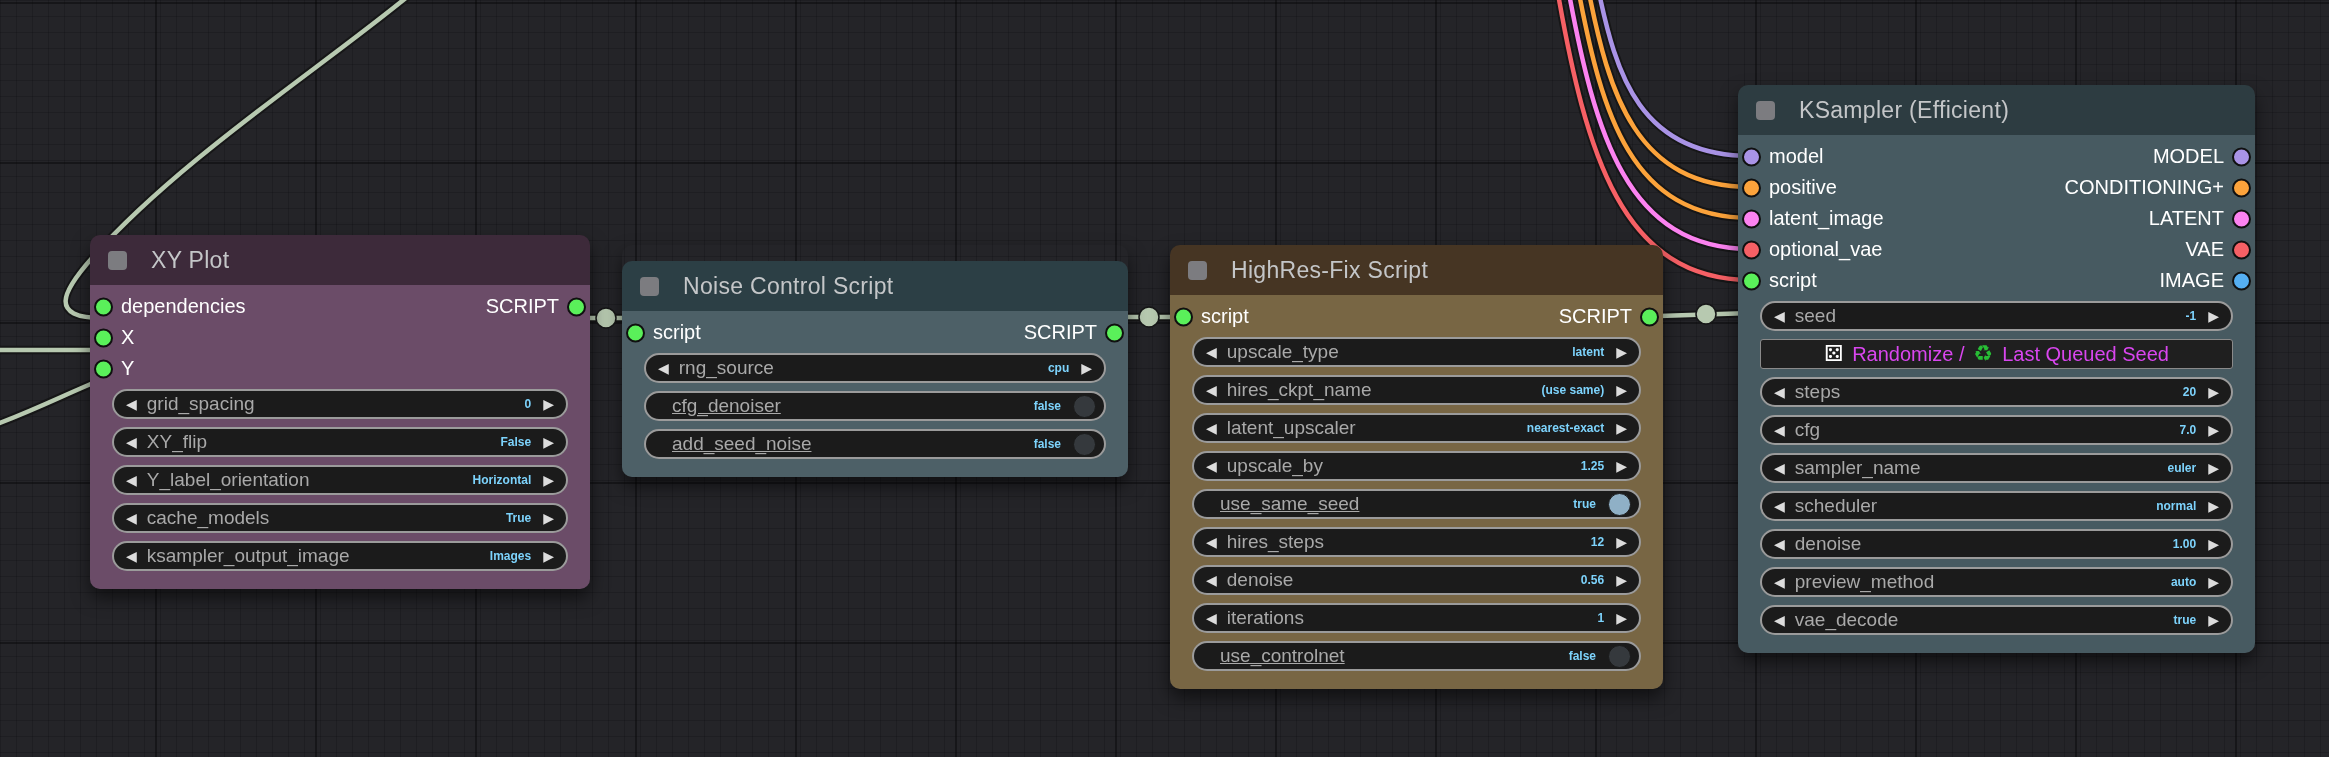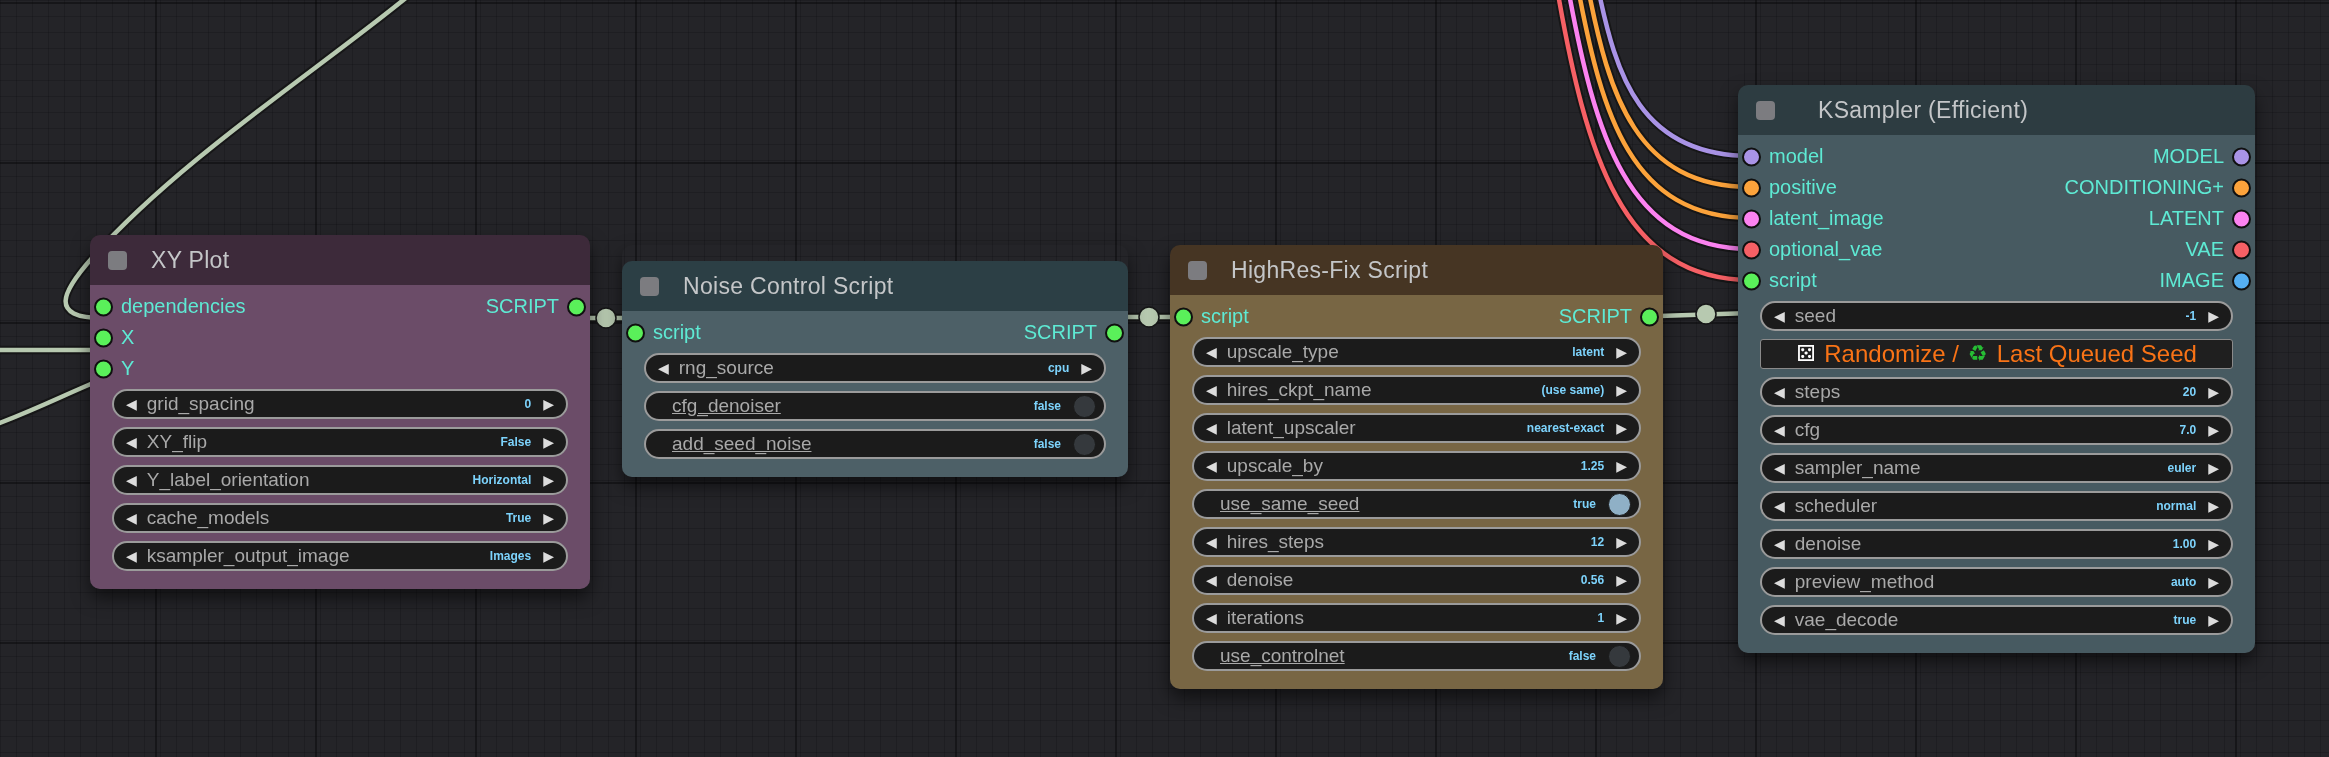--- a/index.html
+++ b/index.html
@@ -35,21 +35,21 @@
   .node-body{border-radius:0 0 10px 10px;padding-bottom:10px;}
 
   .ports{padding-top:6px;}
   .port-row{position:relative;height:31px;display:flex;align-items:center;}
   .pdot{
     position:absolute;width:15px;height:15px;border-radius:50%;
     border:2.5px solid #101010;top:50%;transform:translateY(-50%);
   }
   .pdot.in{left:4px;}
   .pdot.out{right:4px;}
-  .plabel{font-size:20px;color:#5eead4;white-space:nowrap;}
+  .plabel{font-size:20px;color:#ffffff;white-space:nowrap;}
   .plabel.in{margin-left:31px;}
   .plabel.out{margin-left:auto;margin-right:31px;}
 
   .widgets{padding:5px 22px 0 22px;}
   .widget{
     height:30px;border-radius:16px;margin-bottom:8px;
     background:#1b1b1b;border:2px solid #9b9b9b;
     display:flex;align-items:center;padding:0 12px;
     box-sizing:border-box;
   }
@@ -60,21 +60,21 @@
   .tcircle{
     width:21px;height:21px;border-radius:50%;flex:0 0 auto;
     border:1px solid #1a1a1a;margin-right:-4px;
   }
   .seed-btn{
     height:30px;margin-bottom:8px;border-radius:3px;
     background:#1f1f1f;border:1px solid #8a8a8a;
     display:flex;align-items:center;justify-content:center;
     box-sizing:border-box;gap:9px;
   }
-  .seed-btn .btxt{font-size:24px;color:#f97316;white-space:nowrap;}
+  .seed-btn .btxt{font-size:20px;color:#d946ef;white-space:nowrap;}
   .icon-dice{font-size:22px;color:#ffffff;line-height:1;}
   .icon-recycle{font-size:22px;color:#27bd35;line-height:1;}
 </style>
 </head>
 <body>
 
 <div id="canvas">
 
   <svg id="wires" width="2329" height="757" viewBox="0 0 2329 757">
 
@@ -286,21 +286,21 @@
         <div class="widget toggle">
           <span class="wlabel">use_controlnet</span>
           <span class="wvalue">false</span>
           <span class="tcircle" style="background-color: rgb(53, 57, 61);"></span>
         </div>
       </div>
     </div>
   </div>
 
   <div class="node" style="left:1738px;top:85px;width:517px;">
-    <div class="node-header" style="background-color: rgb(45, 60, 65); gap: 19px;">
+    <div class="node-header" style="background-color: rgb(45, 60, 65);">
       <span class="hicon"></span>
       <span class="ntitle">KSampler (Efficient)</span>
     </div>
     <div class="node-body" style="background-color: rgb(71, 90, 97);">
       <div class="ports">
         <div class="port-row">
           <span class="pdot in" style="background-color: rgb(169, 147, 230);"></span>
           <span class="plabel in">model</span>
           <span class="plabel out">MODEL</span>
           <span class="pdot out" style="background-color: rgb(169, 147, 230);"></span>

